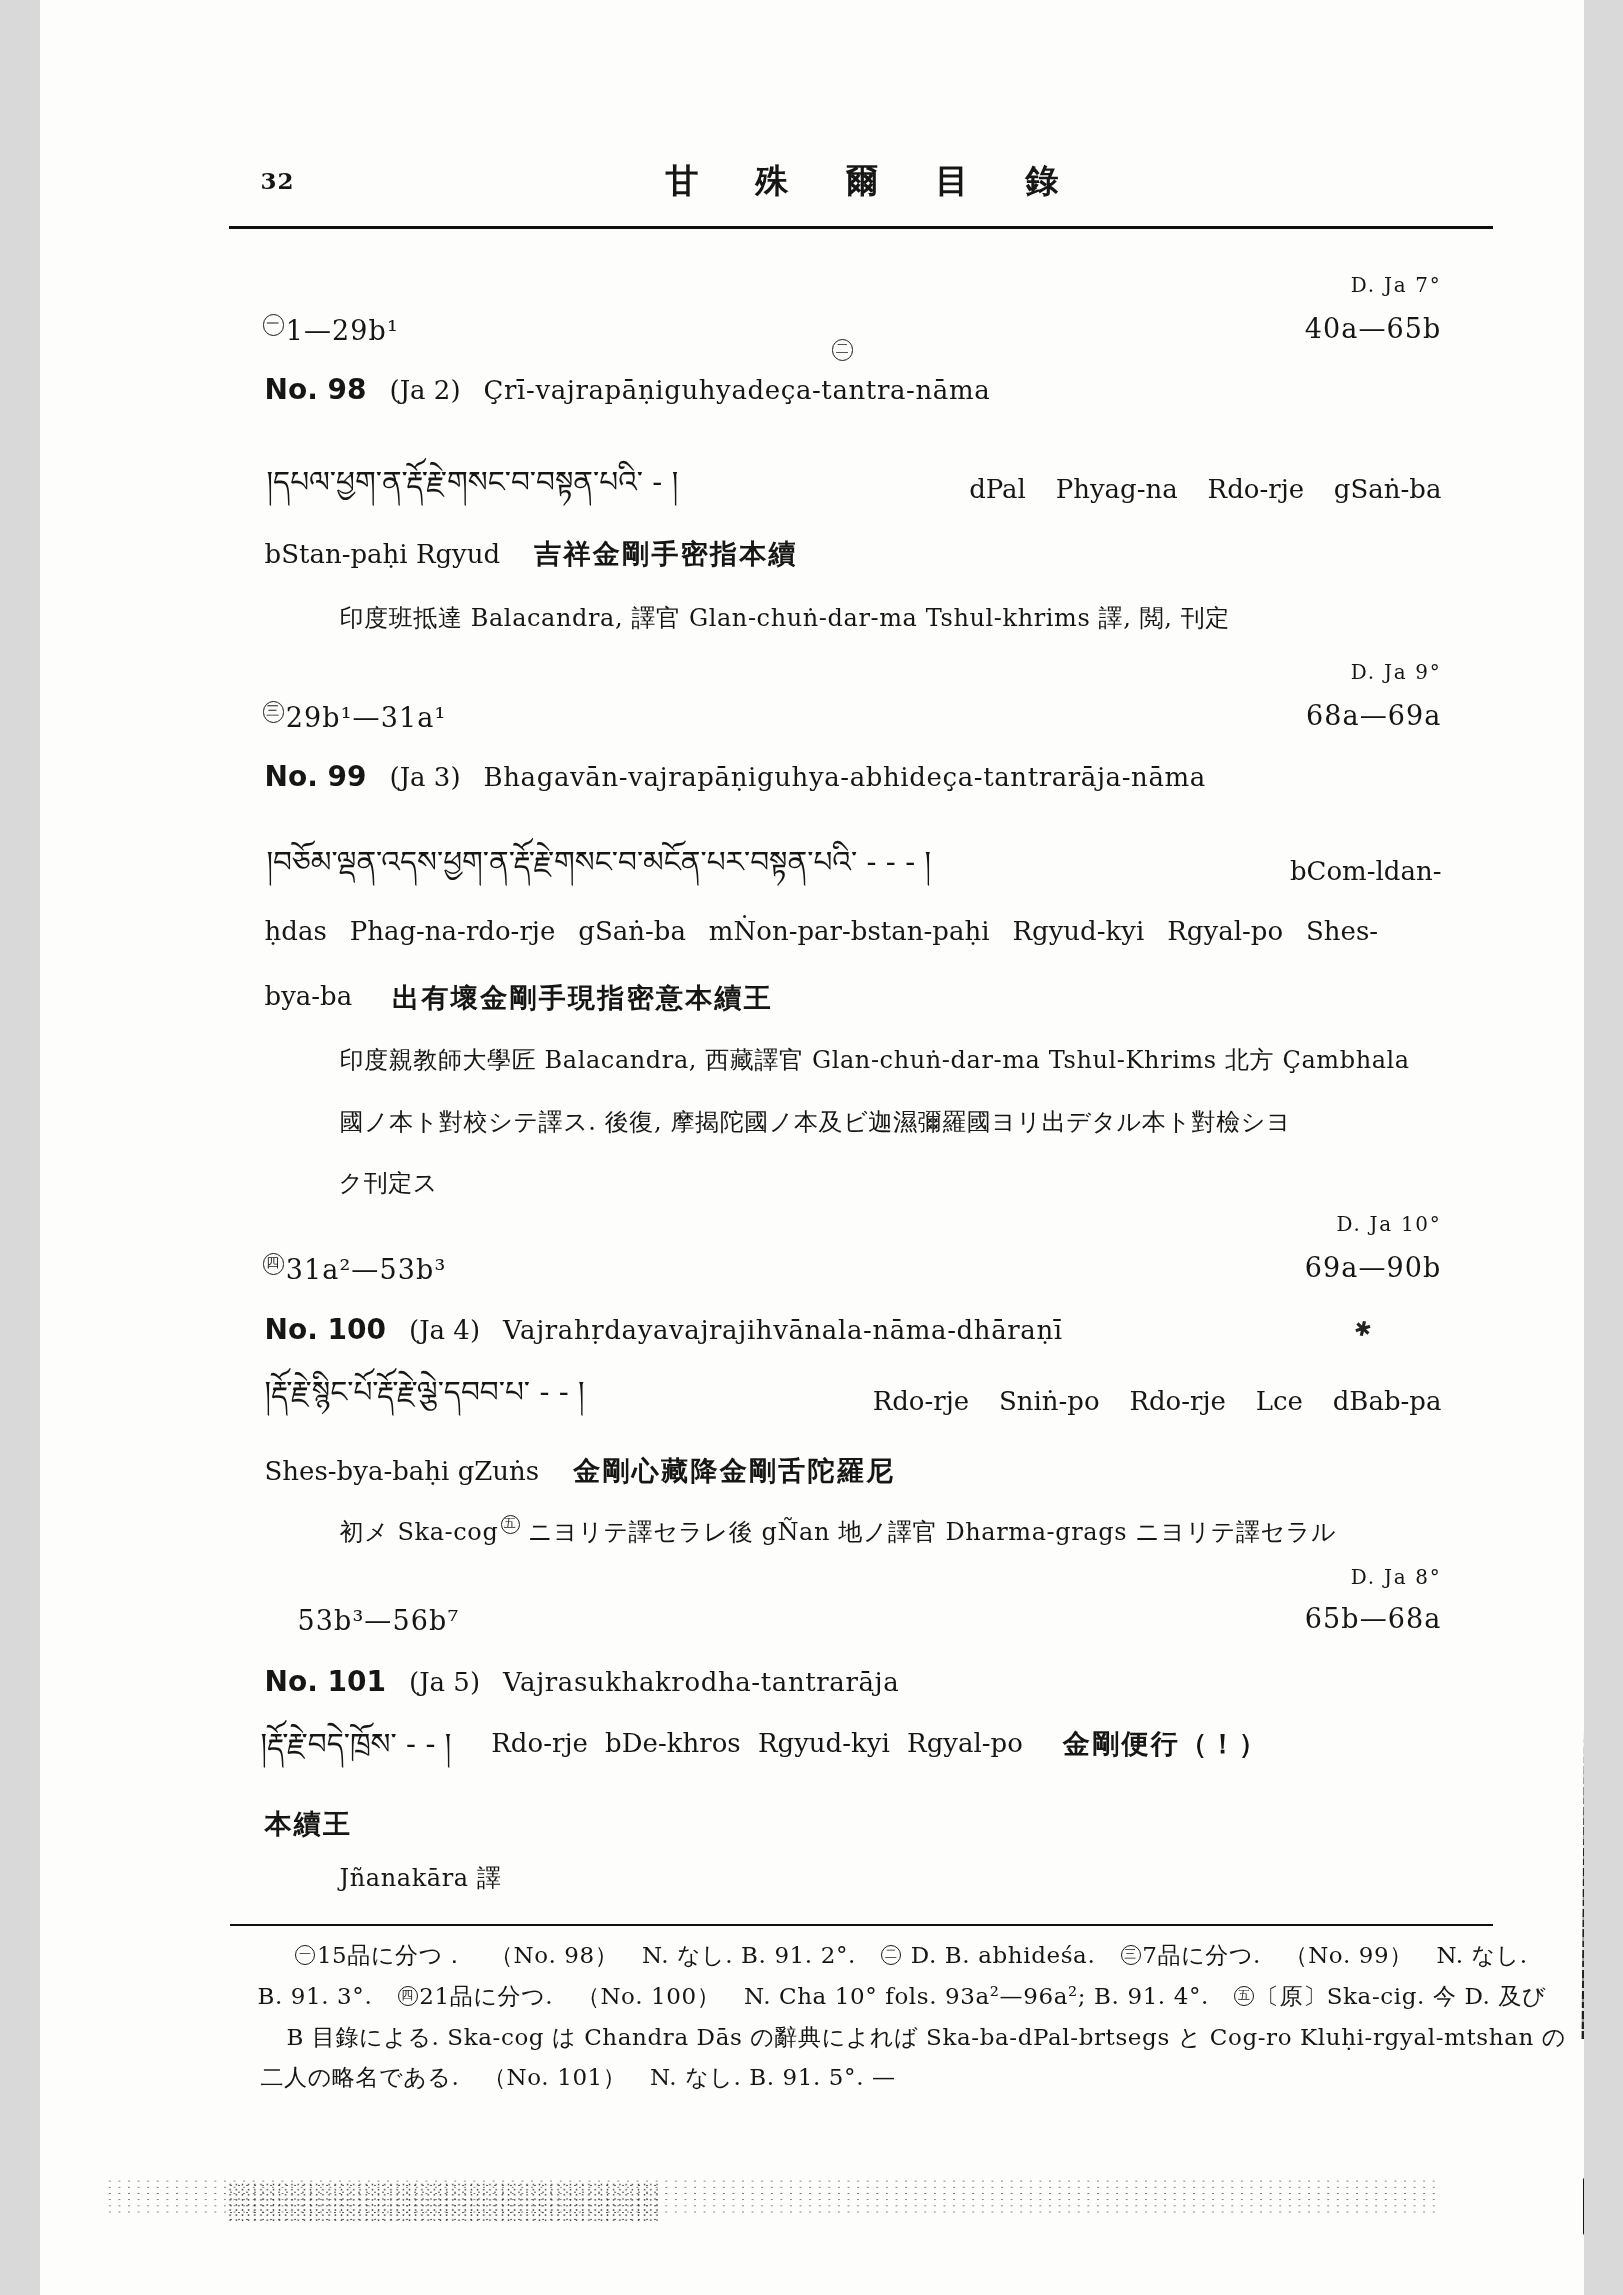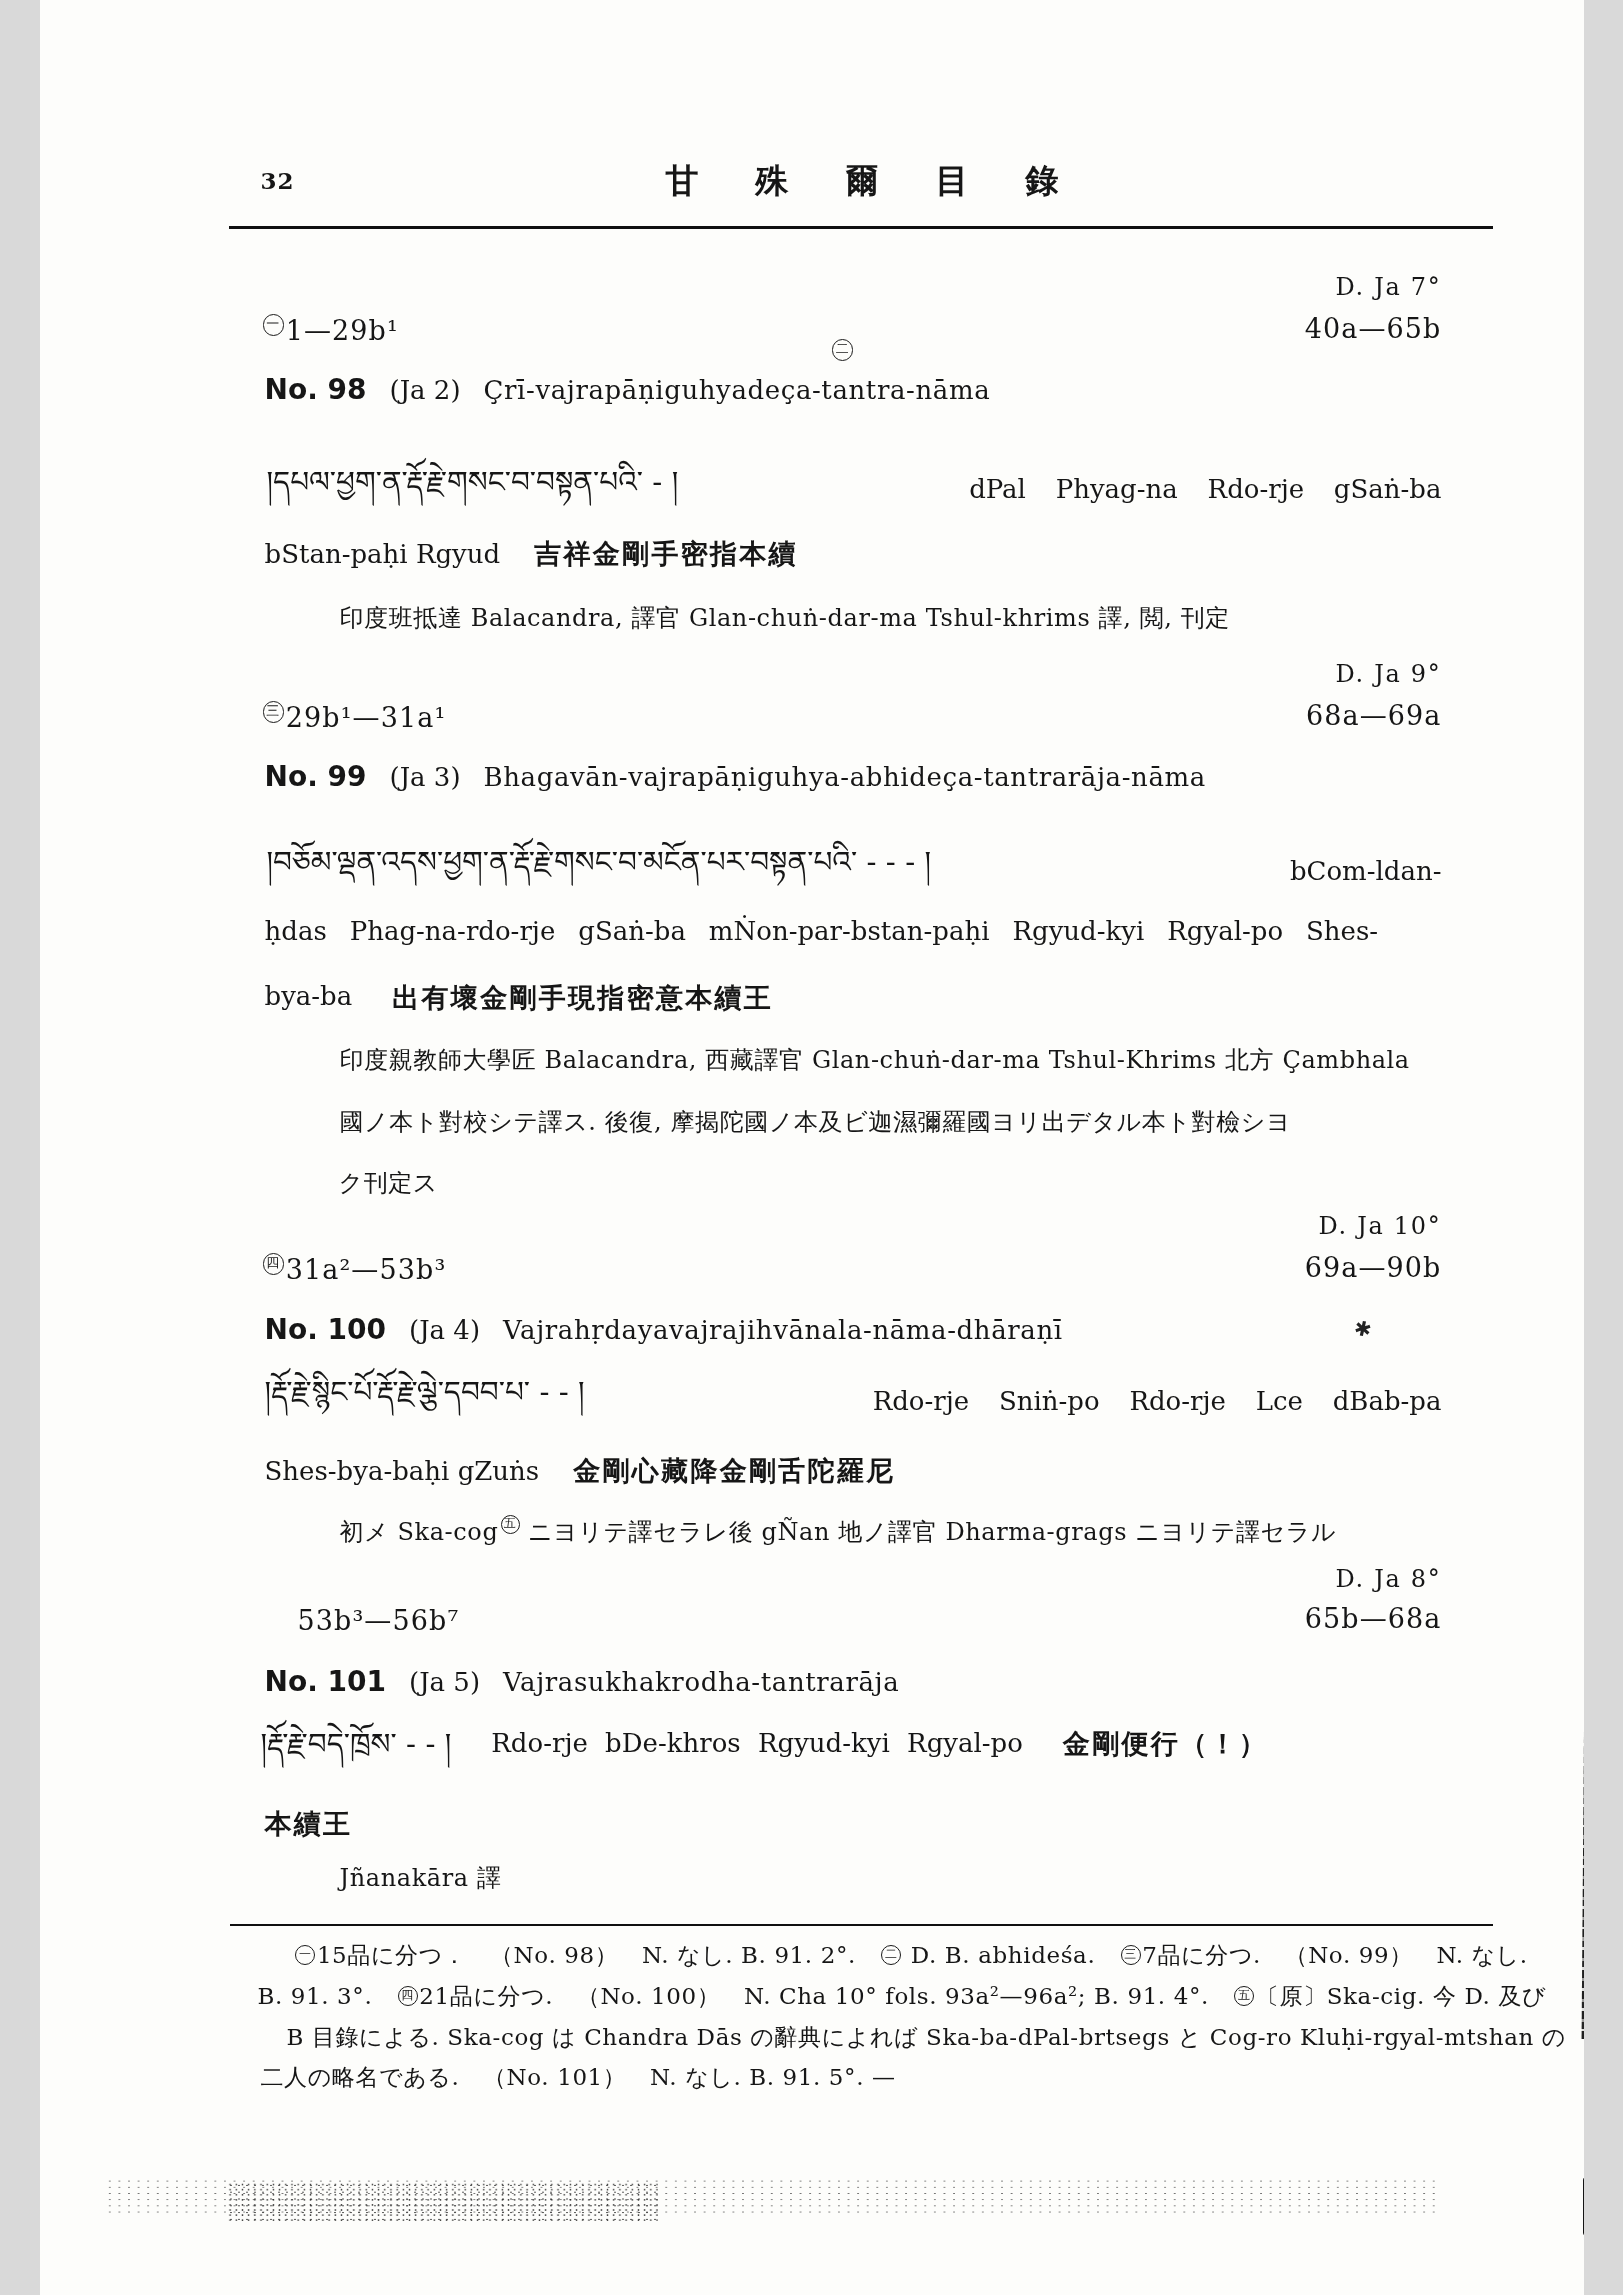--- a/index.html
+++ b/index.html
@@ -8,21 +8,21 @@
     background:#fdfdfb;color:#161616;overflow:hidden;
     font-family:"DejaVu Serif","Liberation Serif",serif;
   }
   .abs{position:absolute;white-space:nowrap;line-height:1.15;}
   .r{text-align:right;}
   .lat{font-family:"DejaVu Serif","Liberation Serif",serif;}
   .cjk{font-family:"DejaVu Serif","Liberation Serif",serif;}
   .pageno{font-size:23px;font-weight:700;letter-spacing:1.1px;}
   .hdr{font-size:33px;letter-spacing:57px;font-weight:600;}
   .rule{position:absolute;background:#101010;}
-  .dref{font-size:24px;letter-spacing:1.7px;text-align:right;}
+  .dref{font-size:20px;letter-spacing:1.7px;text-align:right;}
   .folio{font-size:27px;letter-spacing:1.1px;}
   .fnc{
     display:inline-block;box-sizing:border-box;width:21.5px;height:21.5px;
     border:1.7px solid #1a1a1a;border-radius:50%;
     font-size:13px;line-height:17.6px;text-align:center;vertical-align:middle;
     font-family:"DejaVu Sans","Liberation Sans",sans-serif;
   }
   .folio .fnc{position:relative;top:-7.4px;margin-right:1.7px;}
   .sup-c{position:relative;top:-9px;margin-left:2.3px;}
   .no-label{font-family:"DejaVu Sans","Liberation Sans",sans-serif;font-weight:700;font-size:28px;}

